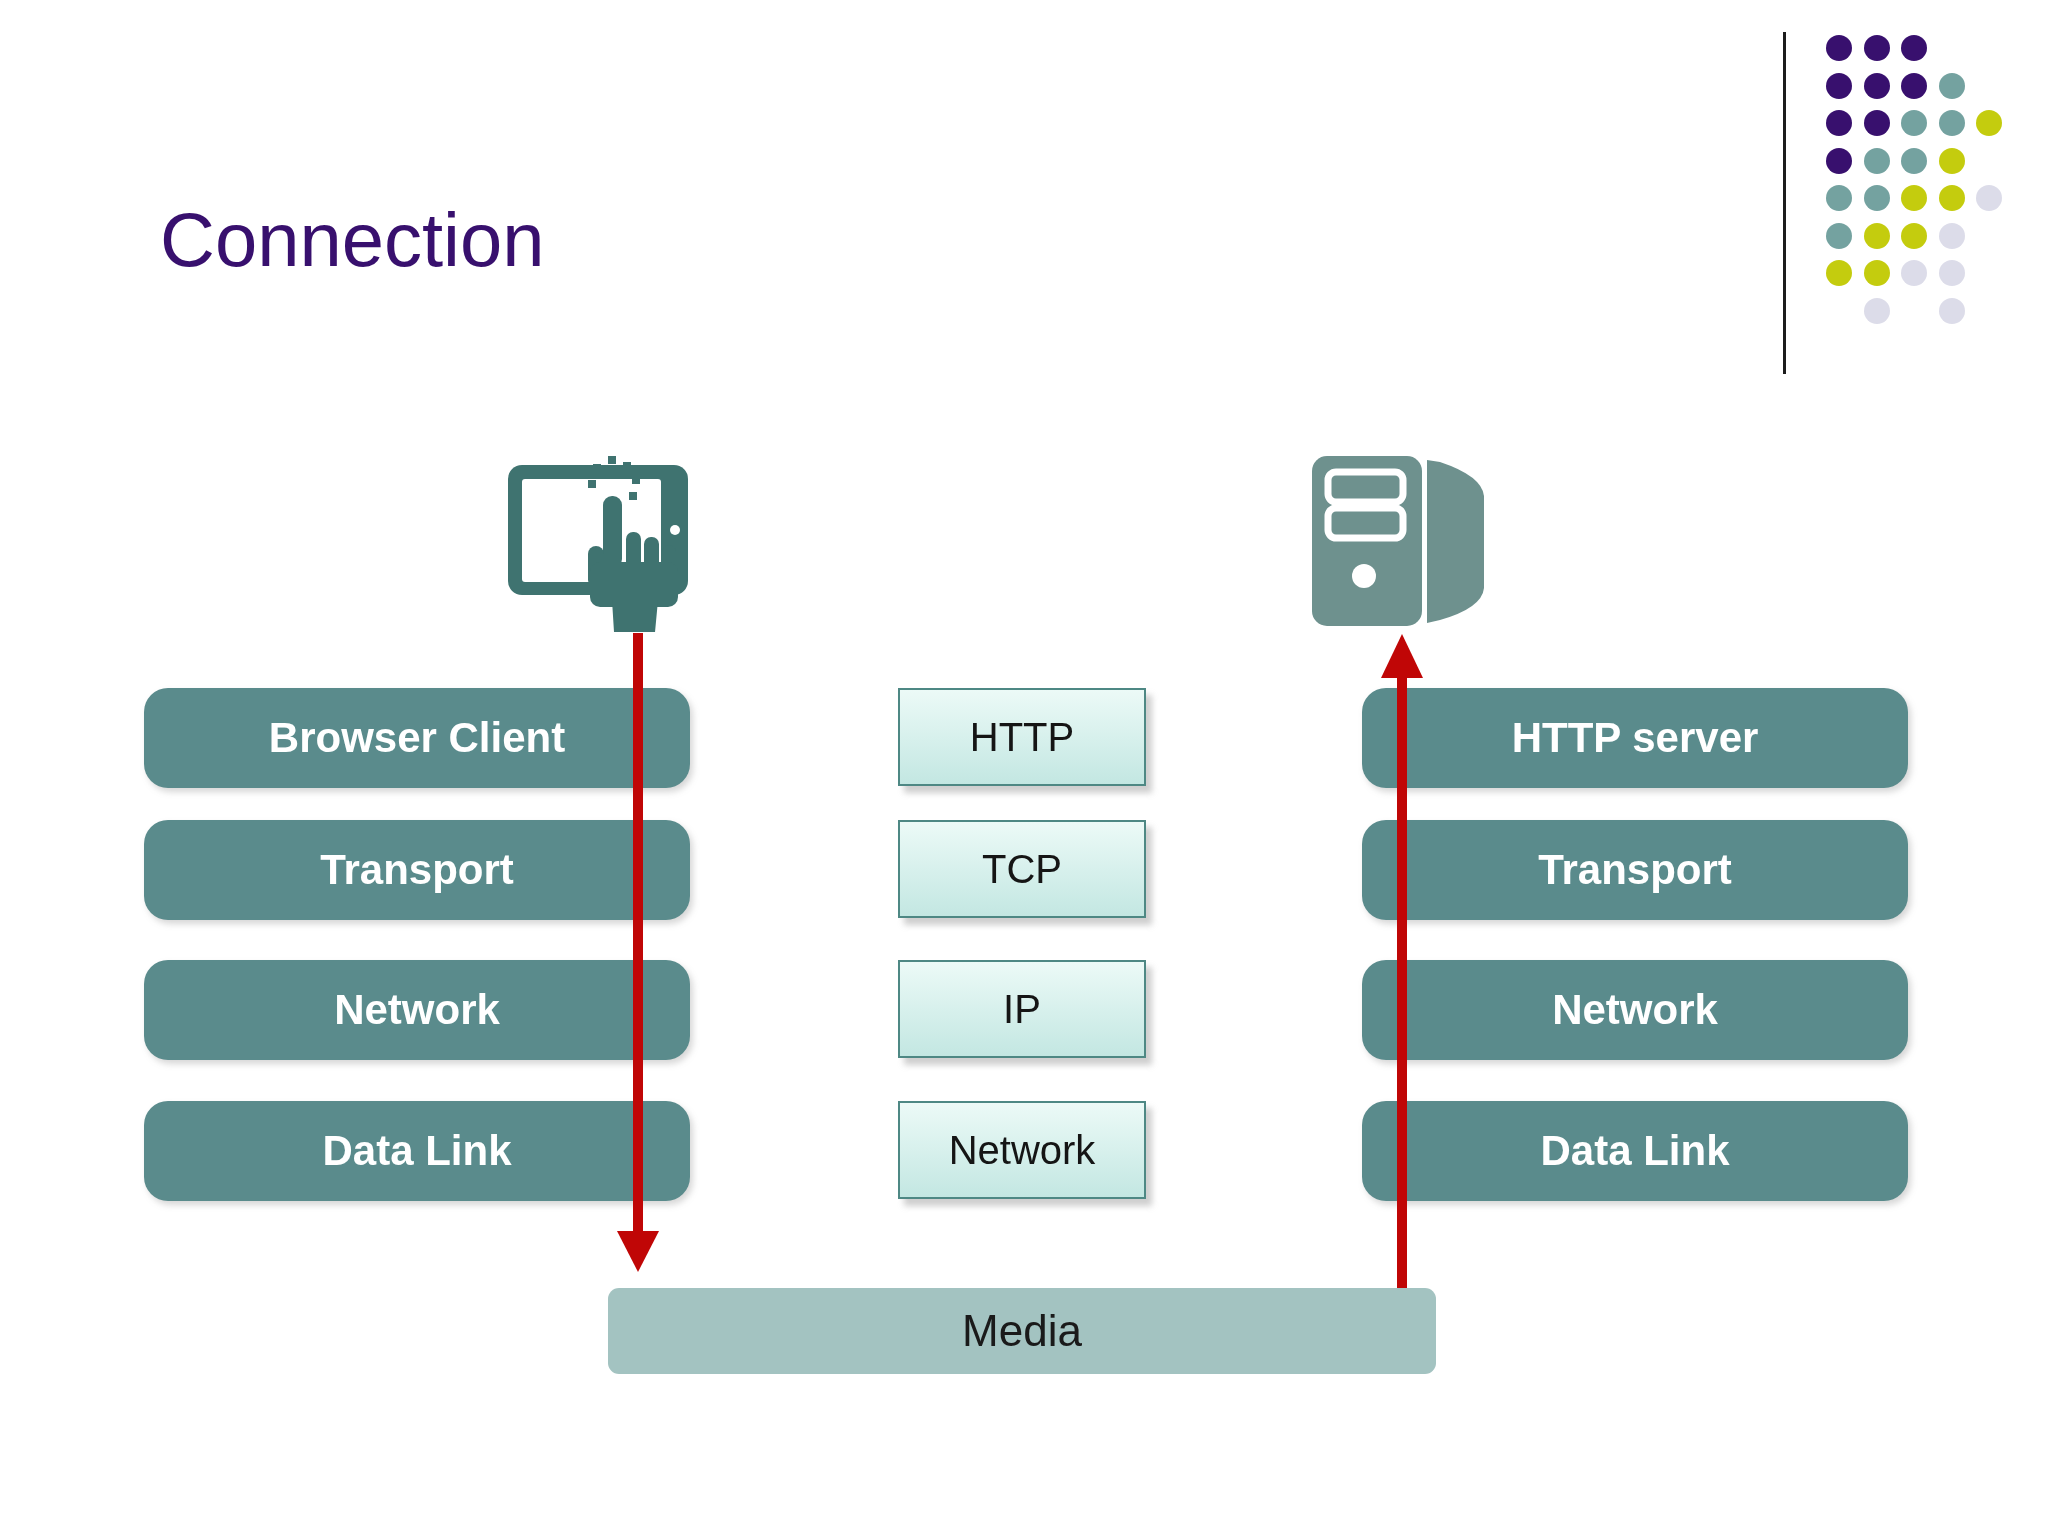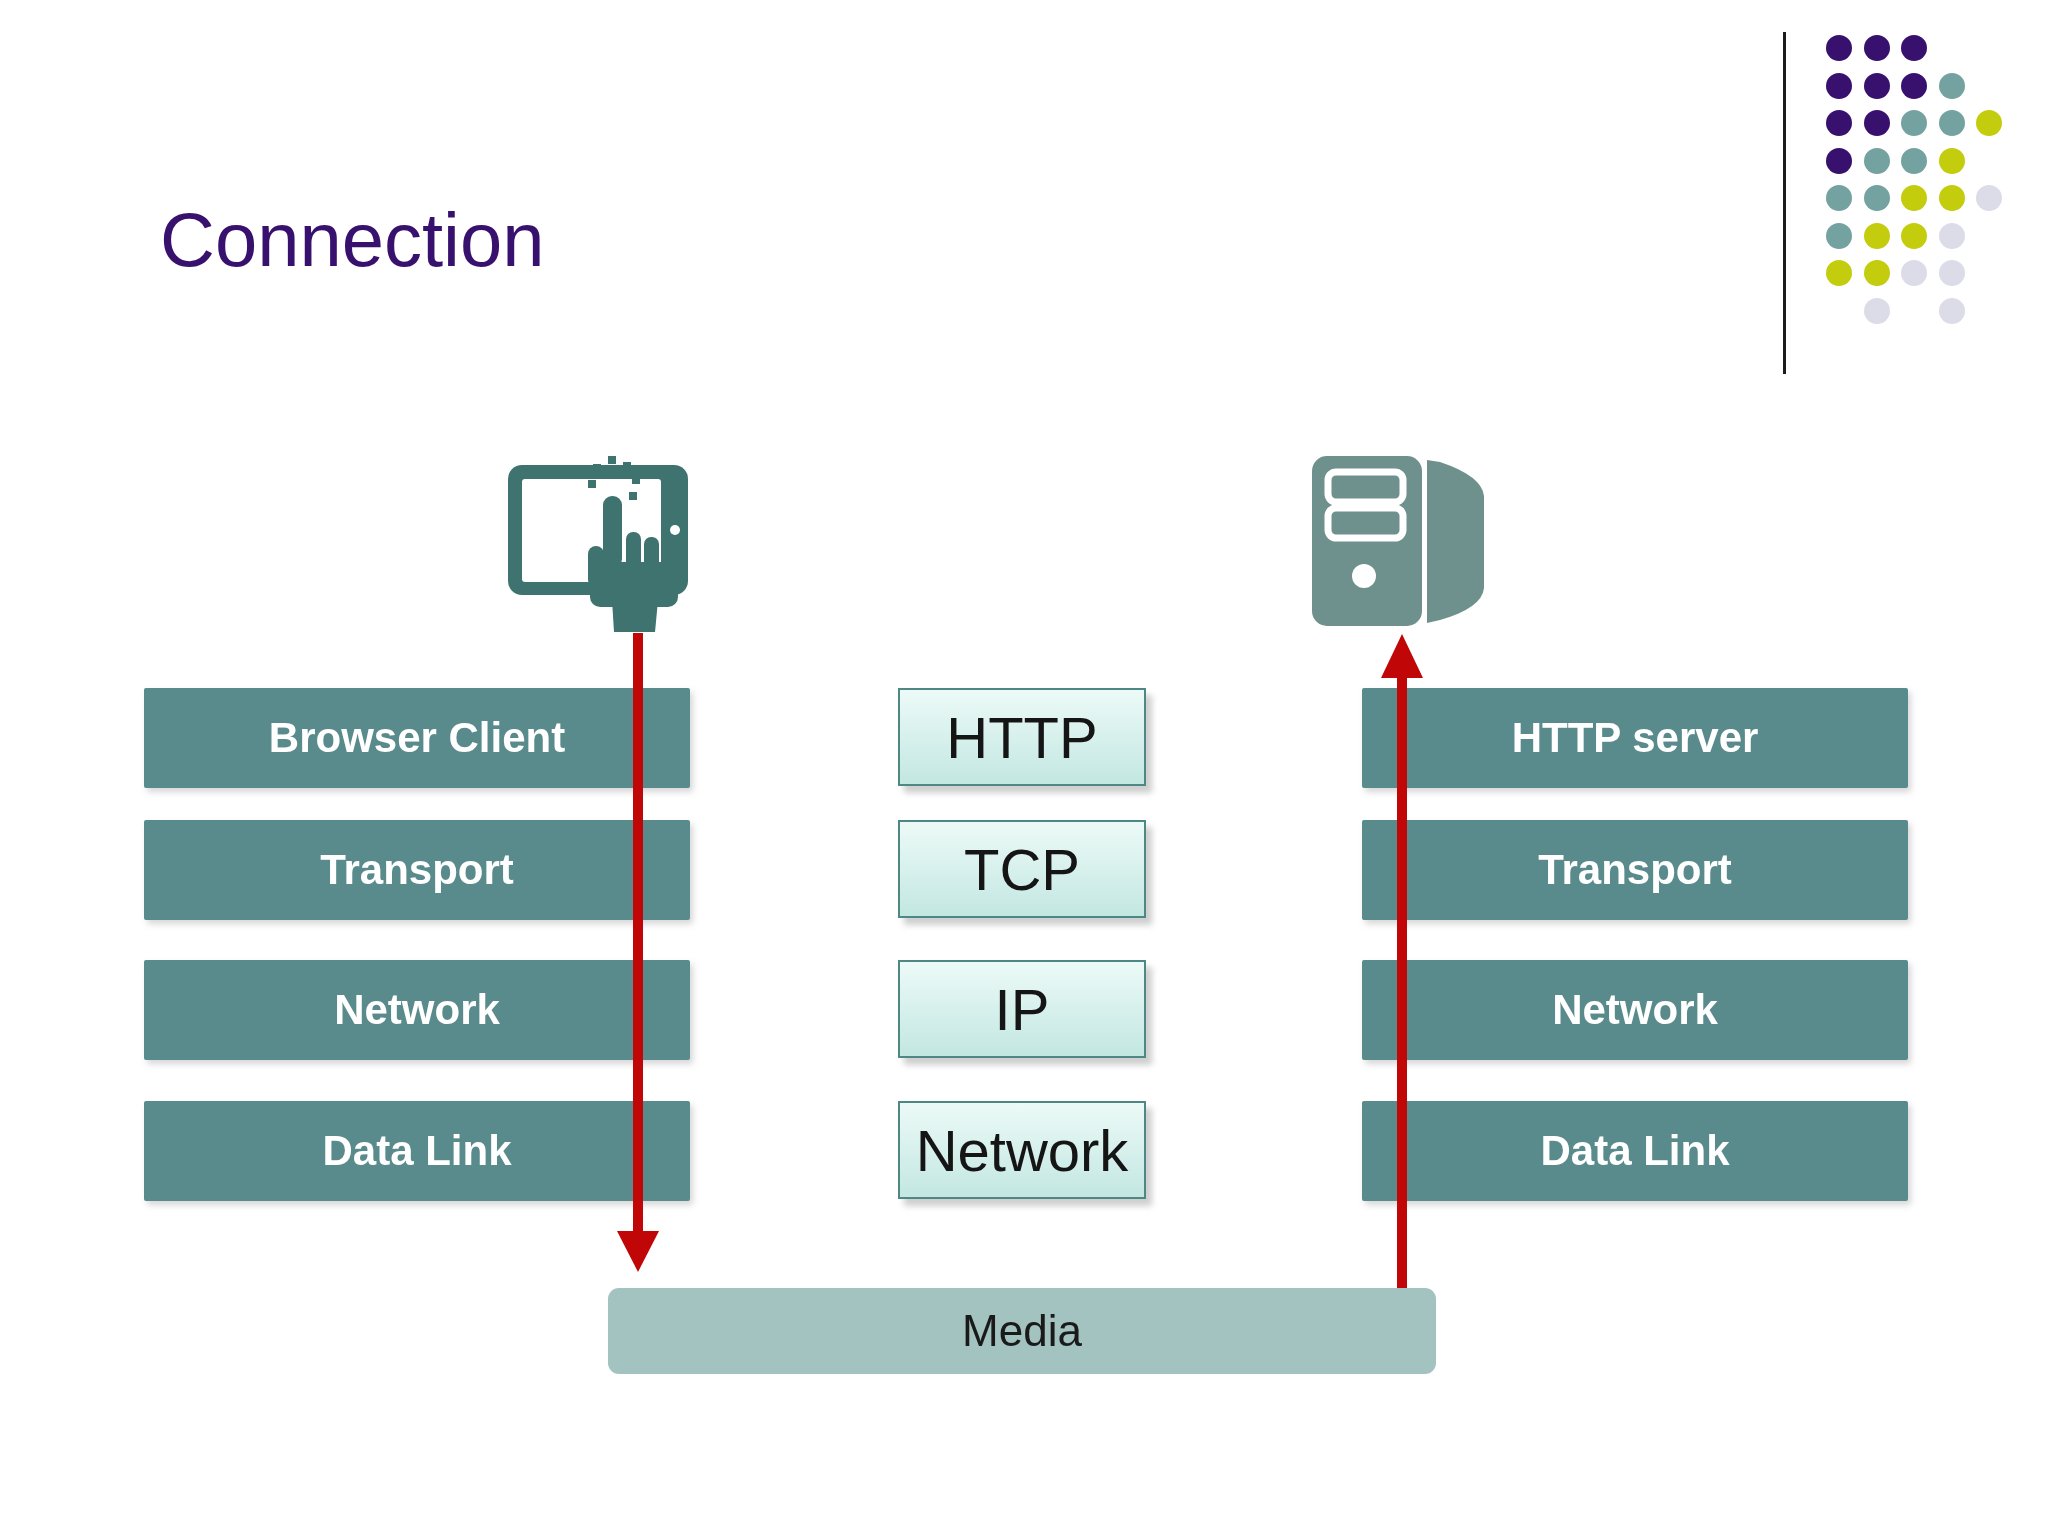--- a/index.html
+++ b/index.html
@@ -5,28 +5,28 @@
   html,body{margin:0;padding:0;background:#fff;}
   .slide{position:relative;width:2048px;height:1536px;background:#ffffff;overflow:hidden;
          font-family:"Liberation Sans", sans-serif;}
   .title{position:absolute;left:160px;top:196px;margin:0;font-size:76px;font-weight:normal;
          color:#38106e;letter-spacing:0;}
   
   .deco-line{position:absolute;left:1783px;top:32px;width:3px;height:342px;background:#1c1c1c;}
   .dots{position:absolute;left:1826px;top:35px;width:200px;height:290px;}
   .dot{position:absolute;width:26px;height:26px;border-radius:50%;}
   
-  .layer{position:absolute;width:546px;height:100px;border-radius:2px;background:#5a8b8c;
+  .layer{position:absolute;width:546px;height:100px;border-radius:24px;background:#5a8b8c;
          color:#ffffff;font-weight:bold;font-size:42px;display:flex;align-items:center;
          justify-content:center;box-shadow:3px 4px 6px rgba(140,140,140,.35);}
   .col-left{left:144px;}
   .col-right{left:1362px;}
   .proto{position:absolute;left:898px;width:244px;height:94px;
          background:linear-gradient(#ecfaf7,#c3e7e2);border:2px solid #4e8884;
-         color:#151515;font-size:58px;display:flex;align-items:center;justify-content:center;
+         color:#151515;font-size:40px;display:flex;align-items:center;justify-content:center;
          box-shadow:6px 7px 6px rgba(135,135,135,.4);}
   .r0{top:688px;} .r1{top:820px;} .r2{top:960px;} .r3{top:1101px;}
   .media{position:absolute;left:608px;top:1288px;width:828px;height:86px;background:#a3c3c1;
          color:#1a1a1a;font-size:44px;display:flex;align-items:center;justify-content:center;border-radius:11px;}
   .icon-svg{position:absolute;}
   .arrows{position:absolute;left:0;top:0;width:2048px;height:1536px;pointer-events:none;}
 </style>
 </head>
 <body>
 

